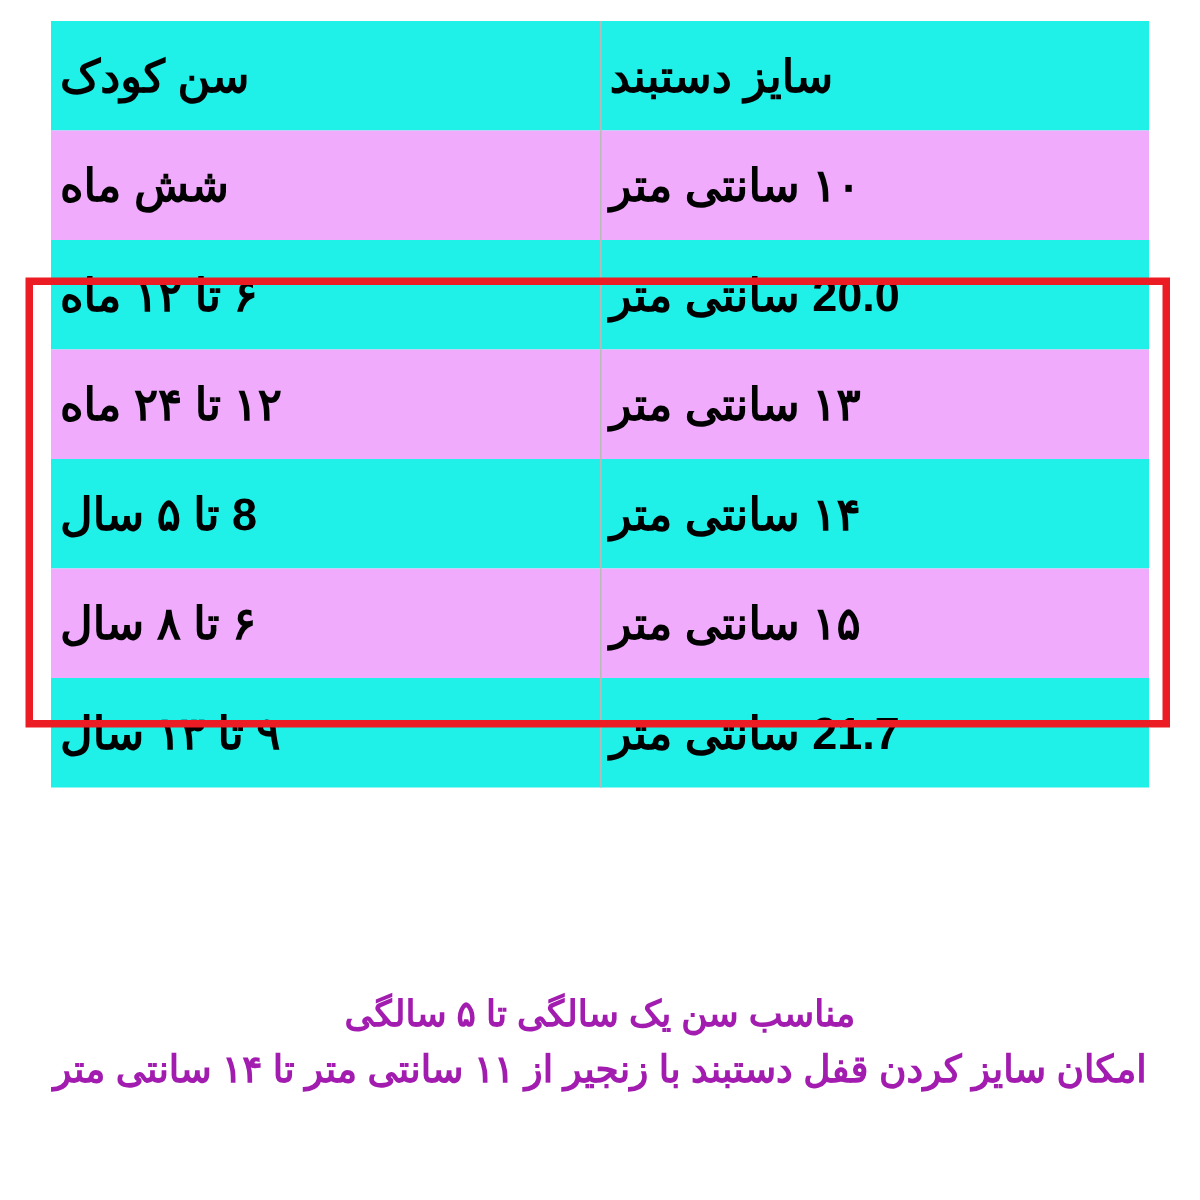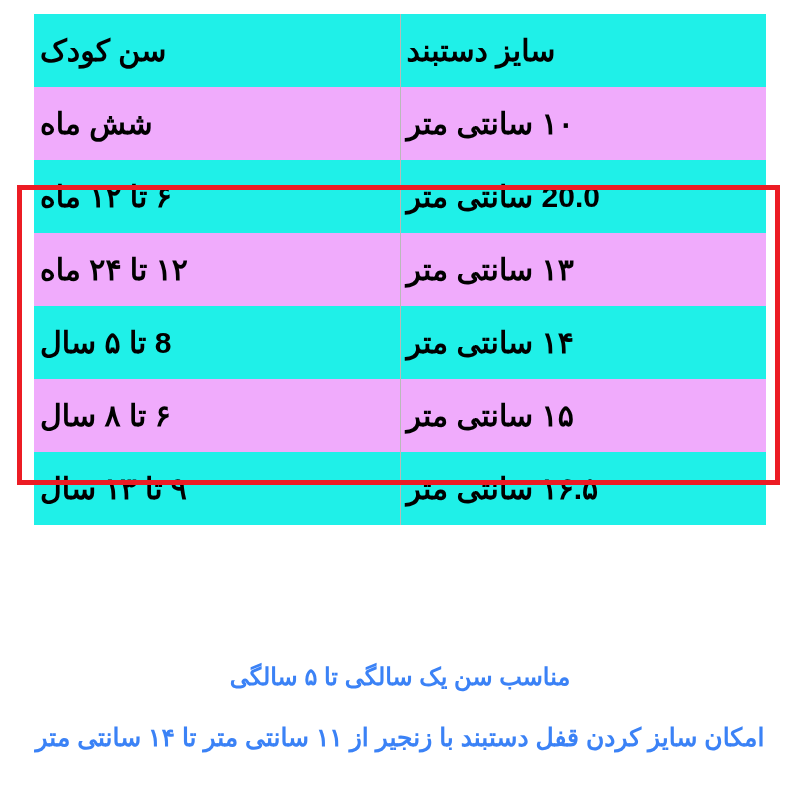--- a/index.html
+++ b/index.html
@@ -66,28 +66,28 @@
   .notes {
     position: absolute;
     left: 0;
     right: 0;
     top: 660px;
     text-align: center;
   }
   .note-line {
     font-size: 24px;
     font-weight: bold;
-    color: #3b82f6;
+    color: #a21caf;
     line-height: 1.45;
     white-space: nowrap;
     letter-spacing: 0px;
   }
   .note-line.second {
     font-size: 25px;
-    margin-top: 24px;
+    margin-top: 0;
   }
 </style>
 </head>
 <body>
 
 <div class="page">
 
   <div class="table-wrap">
     <table class="size-table">
       <thead>
@@ -111,21 +111,21 @@
         </tr>
         <tr class="row-cyan">
           <td class="col-sep">۱۴ سانتی  متر</td>
           <td>8 تا ۵ سال</td>
         </tr>
         <tr class="row-white">
           <td class="col-sep">۱۵ سانتی  متر</td>
           <td>۶ تا ۸ سال</td>
         </tr>
         <tr class="row-cyan">
-          <td class="col-sep">۱۶.۵ سانتی  متر</td>
+          <td class="col-sep">21.7 سانتی  متر</td>
           <td>۹ تا ۱۳ سال</td>
         </tr>
       </tbody>
     </table>
   </div>
 
   <div class="highlight-box"></div>
 
   <div class="notes">
     <div class="note-line">مناسب سن یک سالگی تا ۵ سالگی</div>

